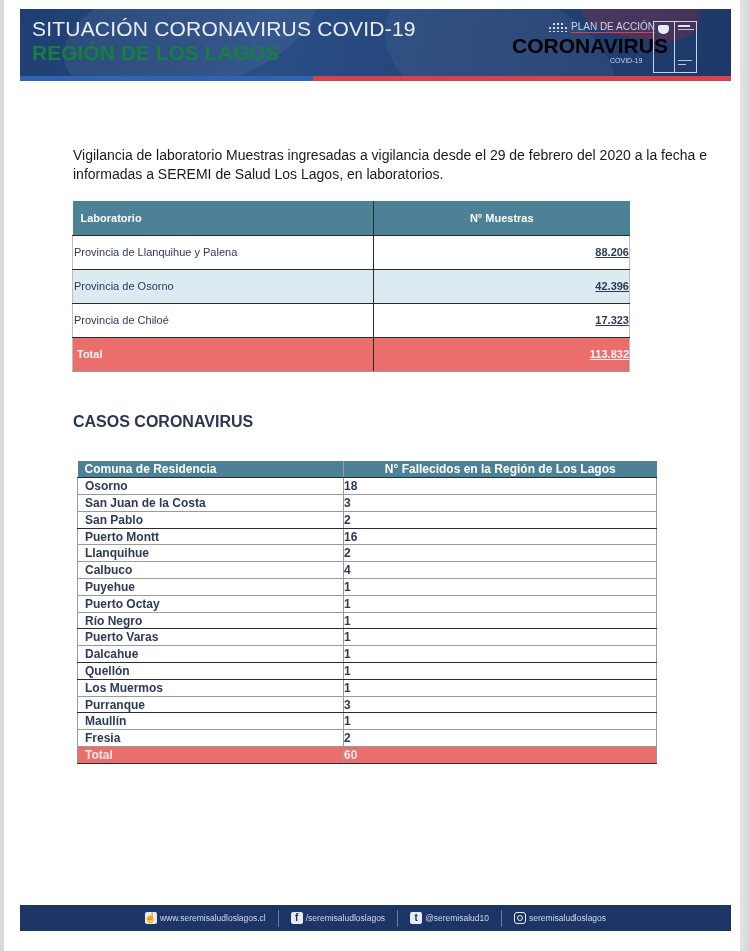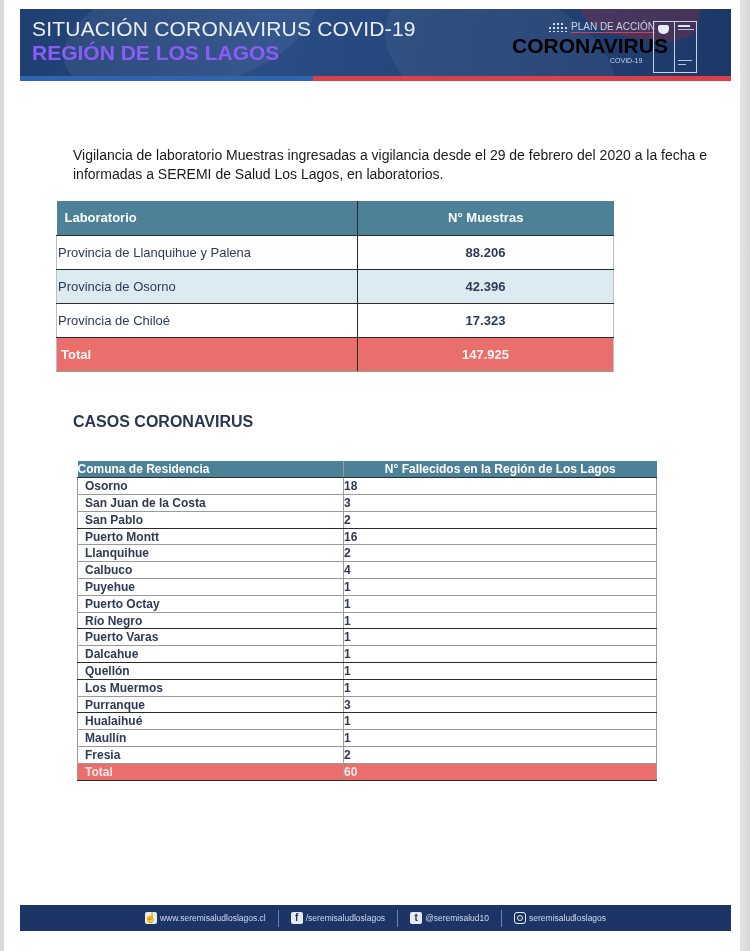--- a/index.html
+++ b/index.html
@@ -34,21 +34,21 @@
       display: flex;
     }
     .banner-stripe .blue { width: 293px; background: #2e64b0; }
     .banner-stripe .red { flex: 1; background: #d9424c; }
     .title1 {
       position: absolute; left: 32px; top: 17px;
       color: #e9eef6; font-size: 21px; letter-spacing: 0.2px;
     }
     .title2 {
       position: absolute; left: 32px; top: 41px;
-      color: #8b5cf6; font-size: 21px; font-weight: bold;
+      color: #15803d; font-size: 21px; font-weight: bold;
     }
     .plan-row {
       position: absolute; left: 548px; top: 21px; display: flex; align-items: center; gap: 3px;
       color: #c9d4e6; font-size: 10px;
     }
     .plan-dots { width: 20px; height: 10px; border-radius: 10px 10px 0 0; background: radial-gradient(circle, #d8dfeb 1px, transparent 1.5px) 0 0/4px 4px; }
     .plan-label { border-bottom: 1px solid #d9424c; text-align: right; }
     .corona {
       position: absolute; left: 512px; top: 34px; color: #000000; font-weight: bold; font-size: 21px;
     }
@@ -68,50 +68,50 @@
     .gov-logo .r .t4 { position: absolute; left: 3px; top: 42px; width: 8px; height: 1px; background: #b8c5da; }
 
     
     .intro {
       position: absolute; left: 73px; top: 146px; width: 640px;
       color: #1a1a1a; font-size: 14px; line-height: 19px;
     }
 
     
     .samples {
-      position: absolute; left: 56px; top: 201px; width: 558px;
-      border-collapse: collapse; font-size: 13px; border-radius: 30px;
+      position: absolute; left: 72px; top: 201px; width: 558px;
+      border-collapse: collapse; font-size: 11px; border-radius: 30px;
     }
     .samples th, .samples td { height: 34px; padding: 0; box-sizing: border-box; }
     .samples th {
       background: #4d8198; color: #ffffff; font-weight: bold; text-align: left;
     }
     .samples th.c1 { padding-left: 8px; width: 301px; border-right: 1px solid #2b2b2b; border-bottom: 1.5px solid #2b2b2b; }
     .samples th.c2 { text-align: center; border-bottom: 1.5px solid #2b2b2b; }
     .samples td.c1 { padding-left: 1px; color: #2e3a55; border-right: 1px solid #2b2b2b; border-left: 1px solid #bfbfbf; }
-    .samples td.c2 { text-align: center; font-weight: bold; color: #2e3a55; border-right: 1px solid #bfbfbf; }
+    .samples td.c2 { text-align: right; font-weight: bold; color: #2e3a55; border-right: 1px solid #bfbfbf; text-decoration: underline; }
     .samples tr.row td { border-bottom: 1.5px solid #2b2b2b; }
     .samples tr.alt td { background: #dcebf1; }
     .samples tr.total td { background: #ea6e6b; color: #fff6f4; font-weight: bold; border-bottom: 1px solid #9a9a9a; }
     .samples tr.total td.c1 { padding-left: 4px; }
 
     
     .sec-title {
       position: absolute; left: 73px; top: 413px; color: #2b3650;
       font-size: 16px; font-weight: bold;
     }
 
     
     .deaths {
       position: absolute; left: 77px; top: 461px; width: 580px;
       border-collapse: collapse; font-size: 12px; font-weight: bold;
     }
     .deaths th, .deaths td { height: 16.8px; padding: 0; box-sizing: border-box; line-height: 14px; }
     .deaths th { background: #4d8198; color: #ffffff; border-bottom: 1.5px solid #2b2b2b; }
-    .deaths th.c1 { text-align: left; width: 266px; border-right: 1px solid #9a9a9a; }
+    .deaths th.c1 { text-align: left; padding-left: 7px; width: 266px; border-right: 1px solid #9a9a9a; }
     .deaths th.c2 { text-align: center; }
     .deaths td { color: #2e3a55; border-bottom: 1px solid #9a9a9a; }
     .deaths tr.dark td { border-bottom: 1.5px solid #2b2b2b; }
     .deaths td.c1 { padding-left: 7px; border-right: 1px solid #9a9a9a; border-left: 1px solid #9a9a9a; }
     .deaths td.c2 { text-align: left; border-right: 1px solid #9a9a9a; }
     .deaths tr.total td { background: #ea6e6b; color: #fde8e6; border-bottom: 1.5px solid #2b2b2b; }
 
     
     .footer {
       position: absolute; left: 20px; top: 905px; width: 711px; height: 26px;
@@ -178,21 +178,21 @@
     <tr class="row alt">
       <td class="c1">Provincia de Osorno</td>
       <td class="c2">42.396</td>
     </tr>
     <tr class="row">
       <td class="c1">Provincia de Chiloé</td>
       <td class="c2">17.323</td>
     </tr>
     <tr class="total">
       <td class="c1">Total</td>
-      <td class="c2">147.925</td>
+      <td class="c2">113.832</td>
     </tr>
   </tbody>
 </table>
 
 <div class="sec-title">CASOS CORONAVIRUS</div>
 
 <table class="deaths">
   <thead>
     <tr>
       <th class="c1">Comuna de Residencia</th>
@@ -250,24 +250,20 @@
       </tr>
       <tr>
         <td class="c1">Los Muermos</td>
         <td class="c2">1</td>
       </tr>
       <tr class="dark">
         <td class="c1">Purranque</td>
         <td class="c2">3</td>
       </tr>
       <tr>
-        <td class="c1">Hualaihué</td>
-        <td class="c2">1</td>
-      </tr>
-      <tr>
         <td class="c1">Maullín</td>
         <td class="c2">1</td>
       </tr>
       <tr>
         <td class="c1">Fresia</td>
         <td class="c2">2</td>
       </tr>
       <tr class="total">
         <td class="c1">Total</td>
         <td class="c2">60</td>

